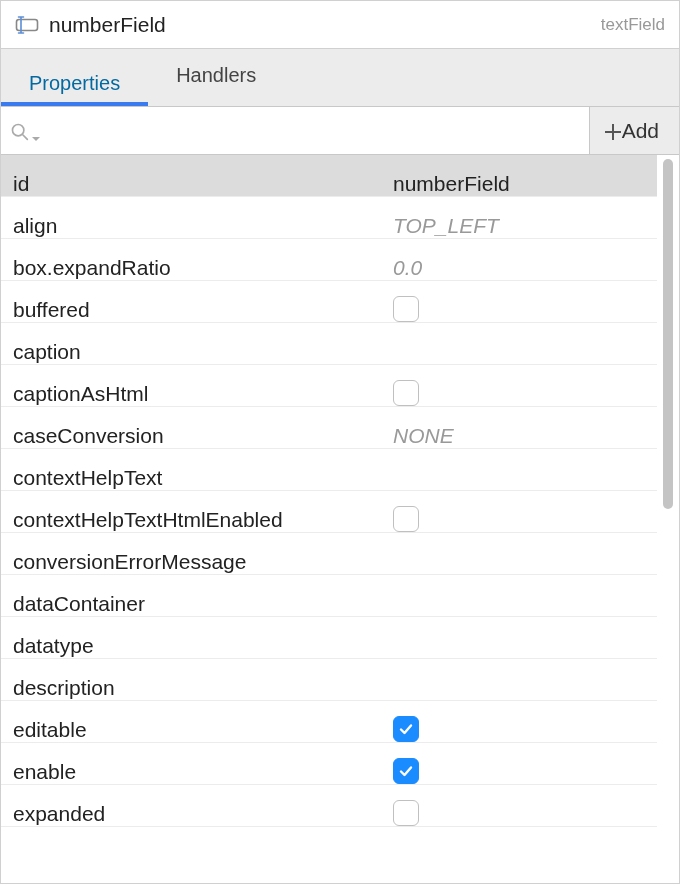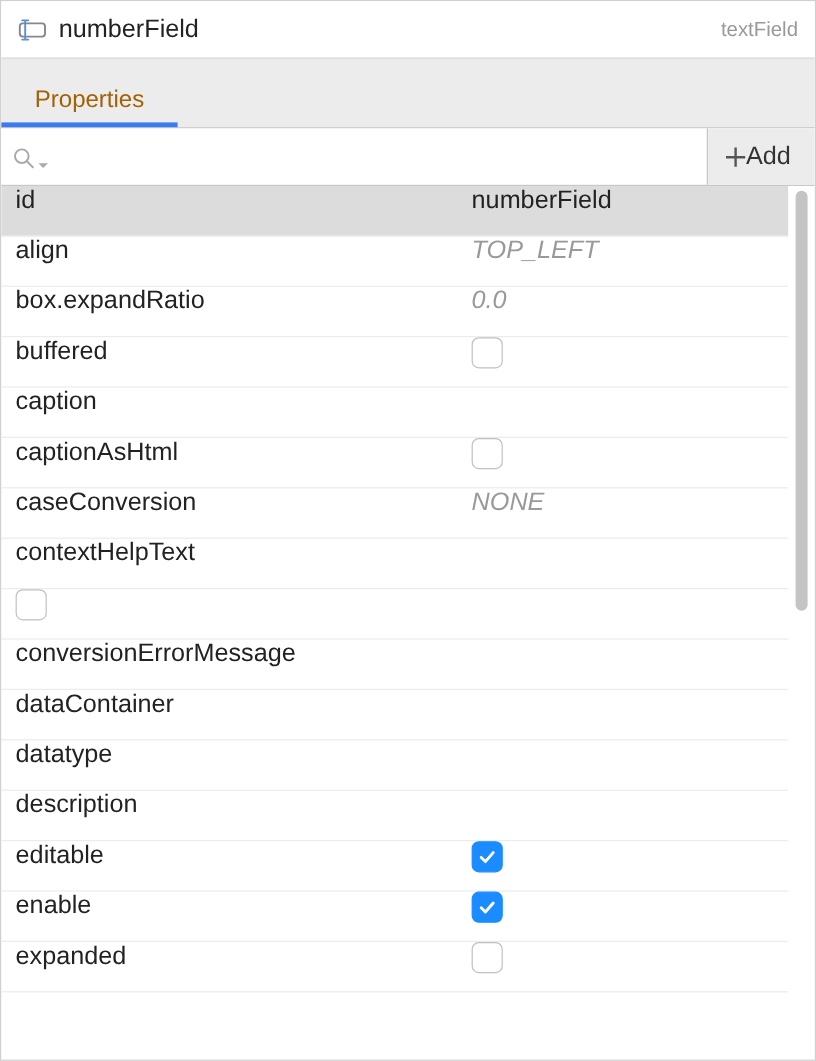--- a/index.html
+++ b/index.html
@@ -45,21 +45,21 @@
       padding: 0 28px;
       display: flex;
       align-items: center;
       font-size: 20px;
       color: #444;
       cursor: pointer;
       border-bottom: 4px solid transparent;
     }
     .tab.active {
       border-bottom: 4px solid #3a7cf0;
-      color: #a16207;
+      color: #0369a1;
       margin-top: 16px;
     }
     .toolbar {
       display: flex;
       align-items: stretch;
       border-bottom: 1px solid #c8c8c8;
       height: 48px;
       background: #fff;
     }
     .search-wrap {
@@ -109,21 +109,21 @@
     .table-wrap {
       display: flex;
       height: calc(884px - 48px - 58px - 48px - 2px);
     }
     .table {
       flex: 1;
       overflow: hidden;
     }
     .row {
       display: flex;
-      align-items: flex-start;
+      align-items: flex-end;
       border-bottom: 1px solid #ececec;
       height: 42px;
       padding: 0 12px;
     }
     .row.selected {
       background: #dcdcdc;
     }
     .prop-name {
       width: 380px;
       font-size: 21px;
@@ -182,20 +182,23 @@
       <path d="M6 4 L6 20 M3.5 4 L8.5 4 M3.5 20 L8.5 20" stroke="#5b8ed6" stroke-width="1.6" stroke-linecap="round"></path>
     </svg>
   </span>
   <span class="header-title">numberField</span>
   <span class="header-type">textField</span>
 </div>
 
 <div class="tabs">
   <div class="tab active">
     <span>Properties</span>
+  </div>
+  <div class="tab">
+    <span>Handlers</span>
   </div>
 </div>
 
 <div class="toolbar">
   <div class="search-wrap">
     <span class="search-icon">
       <svg viewBox="0 0 24 24" fill="none">
         <circle cx="10" cy="10" r="6.2" stroke="#aaa" stroke-width="1.8"></circle>
         <line x1="15" y1="15" x2="20" y2="20" stroke="#aaa" stroke-width="1.8" stroke-linecap="round"></line>
       </svg>
@@ -250,20 +253,21 @@
       </div>
       <div class="row">
         <span class="prop-name">caseConversion</span>
         <span class="prop-value hint">NONE</span>
       </div>
       <div class="row">
         <span class="prop-name">contextHelpText</span>
         <span class="prop-value"></span>
       </div>
       <div class="row">
+        <span class="prop-name">contextHelpTextHtmlEnabled</span>
         <span class="prop-value">
           <span class="checkbox"></span>
         </span>
       </div>
       <div class="row">
         <span class="prop-name">conversionErrorMessage</span>
         <span class="prop-value"></span>
       </div>
       <div class="row">
         <span class="prop-name">dataContainer</span>

